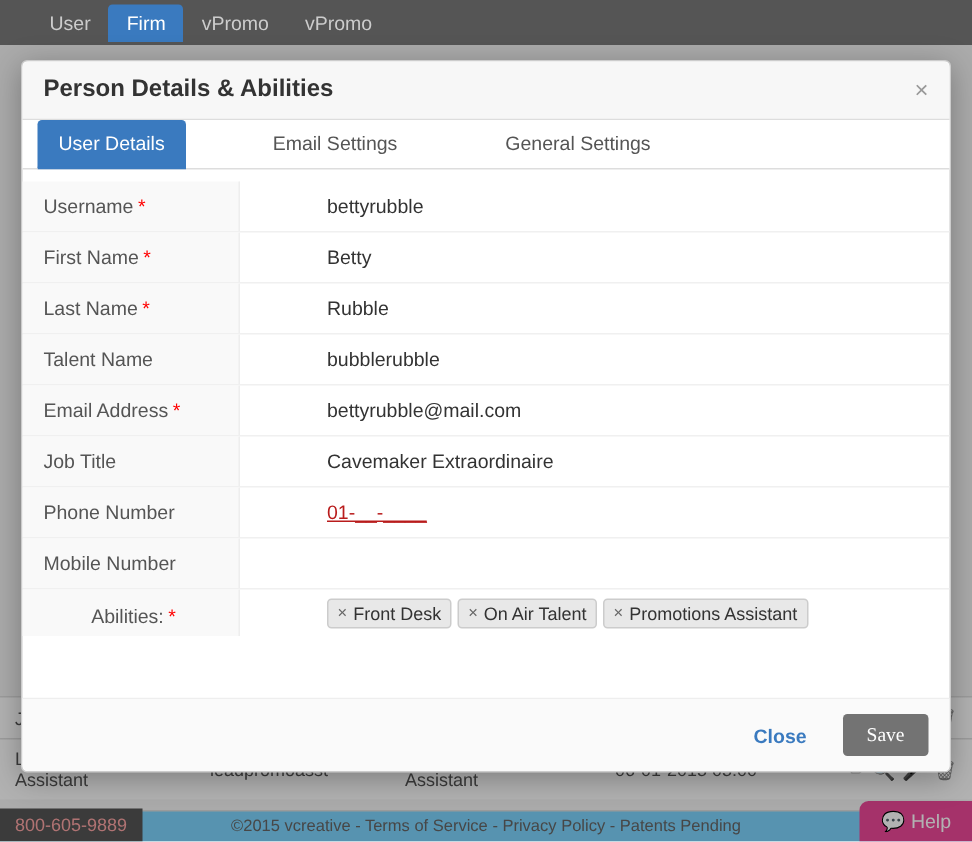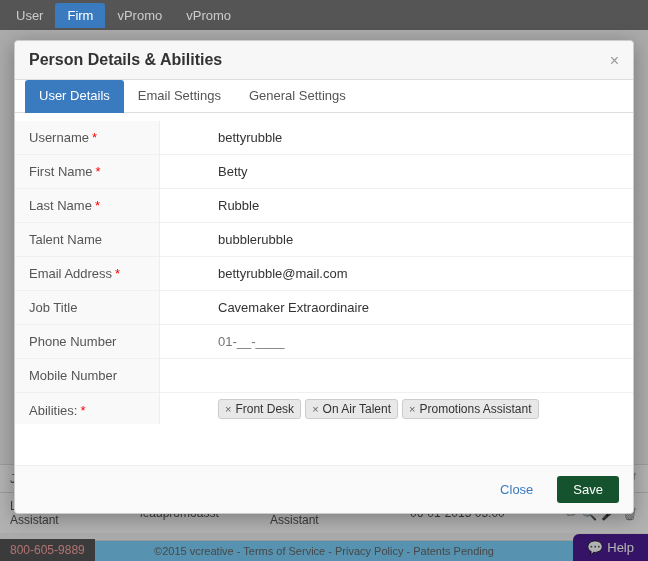--- a/index.html
+++ b/index.html
@@ -12,21 +12,21 @@
       overflow: hidden;
       position: relative;
     }
 
     
     .top-nav {
       background: #555;
       display: flex;
       align-items: center;
       height: 30px;
-      padding: 0 4px;
+      padding: 0 21px;
     }
     .top-nav .nav-item {
       color: #ccc;
       padding: 5px 12px;
       font-size: 13px;
       cursor: pointer;
     }
     .top-nav .nav-item.active {
       background: #3a7abf;
       color: #ffffff;
@@ -80,20 +80,21 @@
       font-size: 16px;
       line-height: 1;
     }
 
     
     .modal-tabs {
       display: flex;
       border-bottom: 1px solid #ddd;
       padding: 0 10px;
       background: #fff;
+      gap: 44px;
     }
     .tab {
       padding: 8px 14px;
       cursor: pointer;
       font-size: 13px;
       color: #555;
       border-bottom: 2px solid transparent;
       margin-bottom: -1px;
     }
     .tab.active {
@@ -131,21 +132,22 @@
       color: red;
       margin-left: 3px;
     }
     .form-value {
       padding: 6px 10px;
       color: #333;
       font-size: 13px;
       flex: 1;
     }
     .form-value.phone {
-      color: #737373;
+      color: #b91c1c;
+      text-decoration: underline;
     }
 
     
     .abilities-container {
       display: flex;
       flex-wrap: wrap;
       gap: 4px;
       padding: 6px 10px;
       flex: 1;
     }
@@ -180,24 +182,26 @@
       padding: 6px 16px;
       border: none;
       border-radius: 3px;
       cursor: pointer;
       font-size: 13px;
     }
     .btn-close {
       background: transparent;
       color: #3a7abf;
       border: none;
+      font-weight: bold;
     }
     .btn-save {
-      background: #14532d;
+      background: #737373;
       color: #fff;
+      font-family: Liberation Serif, serif;
     }
 
     
     .bg-table {
       position: absolute;
       bottom: 0;
       left: 0;
       right: 0;
       background: #fff;
     }
@@ -237,21 +241,21 @@
       background: #555;
       color: #fca5a5;
       padding: 4px 10px;
       font-size: 12px;
       z-index: 5;
     }
     .help-btn {
       position: absolute;
       bottom: 0;
       right: 0;
-      background: #4c1d95;
+      background: #ec4899;
       color: #fff;
       padding: 6px 14px;
       font-size: 13px;
       border-radius: 6px 0 0 0;
       z-index: 5;
       cursor: pointer;
     }
   </style>
 </head>
 <body>
@@ -374,21 +378,21 @@
       </div>
 
       <div class="form-row">
         <div class="form-label">
           <span>Mobile Number</span>
         </div>
         <div class="form-value"></div>
       </div>
 
       <div class="form-row" style="align-items: flex-start; min-height: 64px;">
-        <div class="form-label" style="align-self: flex-start; padding-top: 10px;">
+        <div class="form-label" style="align-self: flex-start; padding-top: 10px; justify-content: center;">
           <span>Abilities:</span>
           <span class="required-star">*</span>
         </div>
         <div class="abilities-container">
           <div class="ability-tag">
             <span class="ability-tag-x">×</span>
             <span>Front Desk</span>
           </div>
           <div class="ability-tag">
             <span class="ability-tag-x">×</span>

